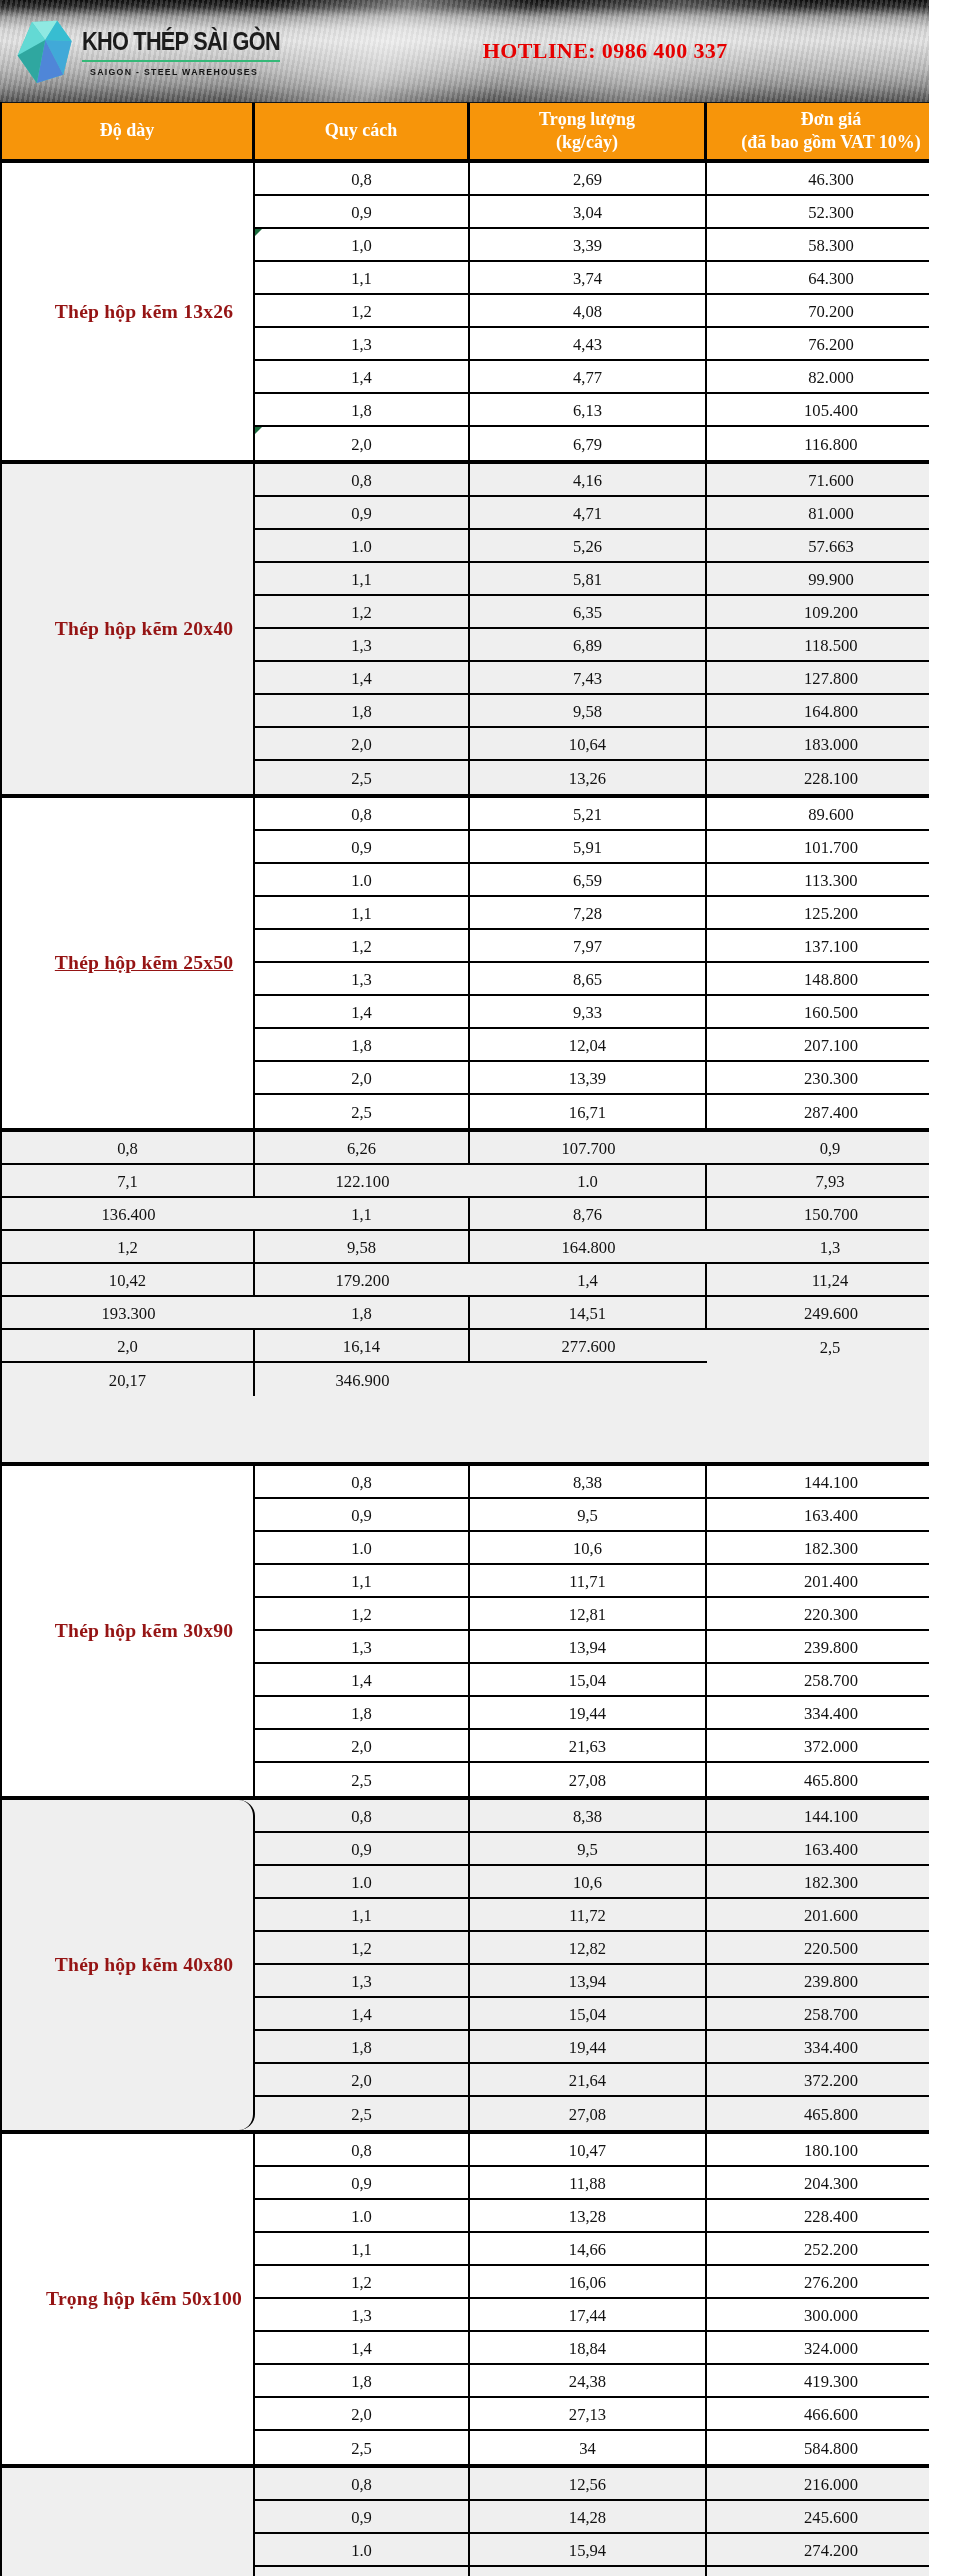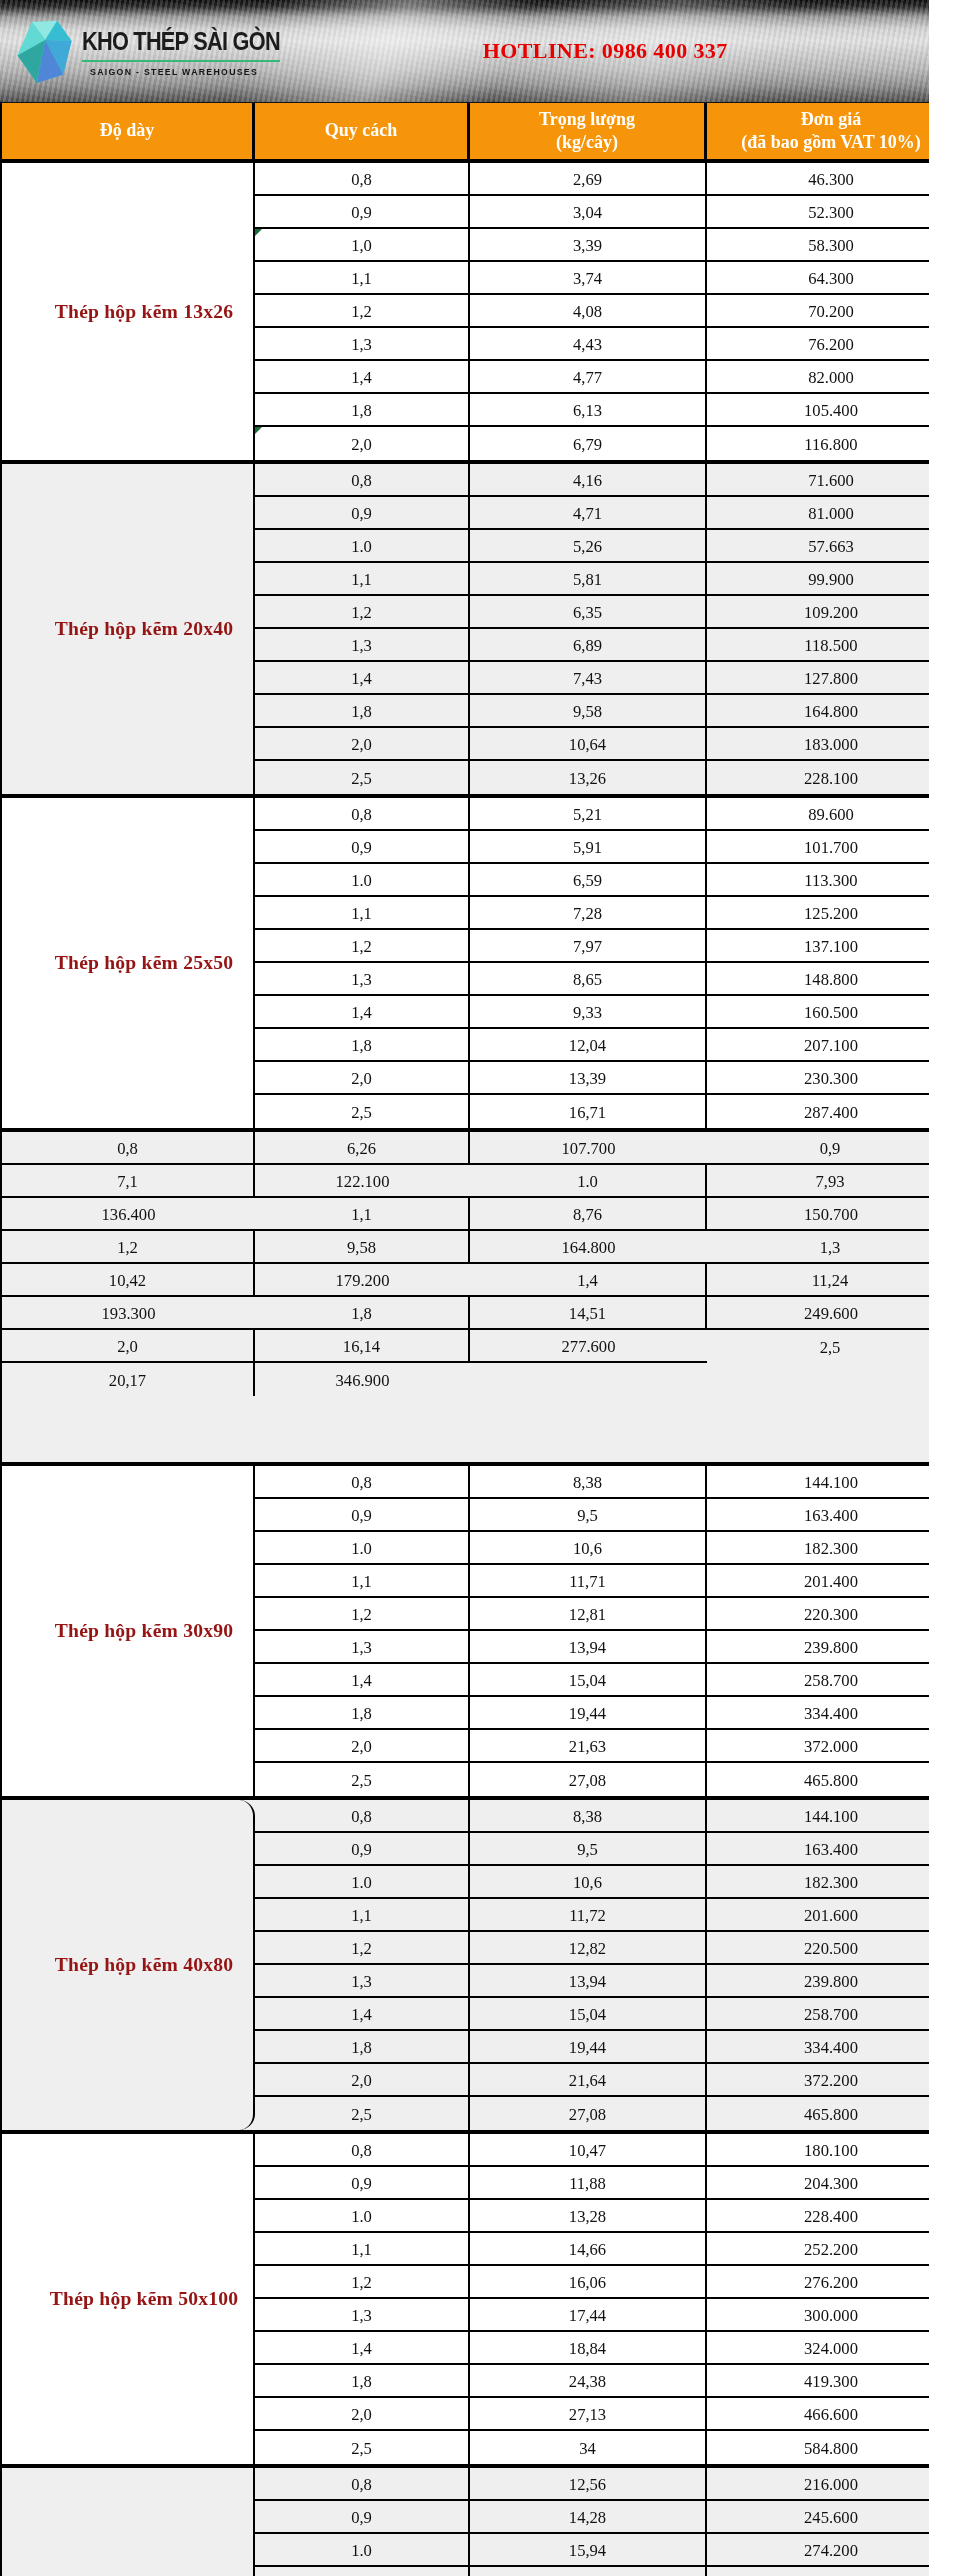--- a/index.html
+++ b/index.html
@@ -183,21 +183,21 @@
           <div class="cell weight-cell">9,58</div>
           <div class="cell price-cell">164.800</div>
           <div class="cell thickness-cell">2,0</div>
           <div class="cell weight-cell">10,64</div>
           <div class="cell price-cell">183.000</div>
           <div class="cell thickness-cell last">2,5</div>
           <div class="cell weight-cell last">13,26</div>
           <div class="cell price-cell last">228.100</div>
         </div>
         <div class="section white" style="grid-template-rows: repeat(10, 33px);">
-          <div class="label-cell" style="grid-row: 1 / span 10;">Thép hộp kẽm 25x50</div>
+          <div class="label-cell" style="grid-row: 1 / span 10; text-decoration: underline;">Thép hộp kẽm 25x50</div>
           <div class="cell thickness-cell">0,8</div>
           <div class="cell weight-cell">5,21</div>
           <div class="cell price-cell">89.600</div>
           <div class="cell thickness-cell">0,9</div>
           <div class="cell weight-cell">5,91</div>
           <div class="cell price-cell">101.700</div>
           <div class="cell thickness-cell">1.0</div>
           <div class="cell weight-cell">6,59</div>
           <div class="cell price-cell">113.300</div>
           <div class="cell thickness-cell">1,1</div>
@@ -314,21 +314,21 @@
           <div class="cell weight-cell">19,44</div>
           <div class="cell price-cell">334.400</div>
           <div class="cell thickness-cell">2,0</div>
           <div class="cell weight-cell">21,64</div>
           <div class="cell price-cell">372.200</div>
           <div class="cell thickness-cell last">2,5</div>
           <div class="cell weight-cell last">27,08</div>
           <div class="cell price-cell last">465.800</div>
         </div>
         <div class="section white" style="grid-template-rows: repeat(10, 33px);">
-          <div class="label-cell" style="grid-row: 1 / span 10;">Thép hộp kẽm 50x100</div>
+          <div class="label-cell" style="grid-row: 1 / span 10;">Trọng hộp kẽm 50x100</div>
           <div class="cell thickness-cell">0,8</div>
           <div class="cell weight-cell">10,47</div>
           <div class="cell price-cell">180.100</div>
           <div class="cell thickness-cell">0,9</div>
           <div class="cell weight-cell">11,88</div>
           <div class="cell price-cell">204.300</div>
           <div class="cell thickness-cell">1.0</div>
           <div class="cell weight-cell">13,28</div>
           <div class="cell price-cell">228.400</div>
           <div class="cell thickness-cell">1,1</div>

